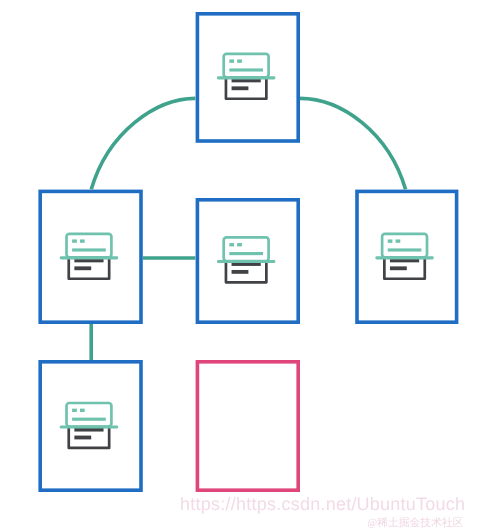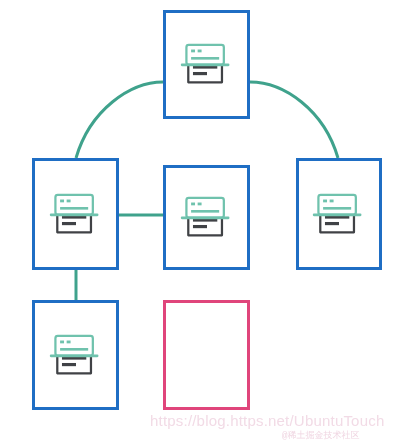--- a/index.html
+++ b/index.html
@@ -57,26 +57,26 @@
     left: 0;
     top: 0;
     font-size: 15px;
     letter-spacing: 0.2px;
     color: #f2dbe6;
     white-space: nowrap;
     font-family: "Liberation Sans", sans-serif;
   }
   .wm-sub {
     position: absolute;
-    left: 132px;
+    left: 156px;
     top: 17px;
     font-size: 9px;
     color: #f0d6e2;
     white-space: nowrap;
-    font-family: Liberation Mono, monospace;
+    font-family: Liberation Serif, serif;
     text-align: center;
   }
 </style>
 </head>
 <body>
 
 <div id="canvas">
 
   <svg id="edges" viewBox="0 0 400 442" width="400" height="442" xmlns="http://www.w3.org/2000/svg">
       <path d="M 163 82 C 130 82 90 110 76 158" fill="none" stroke="#3fa28c" stroke-width="3" stroke-linecap="butt"></path>
@@ -143,17 +143,17 @@
           <rect x="3" y="24" width="52" height="2.8" rx="1.2" fill="#6fc2ad"></rect>
           <rect x="14" y="9" width="4.2" height="3" fill="#6fc2ad"></rect>
           <rect x="21" y="9" width="4.2" height="3" fill="#6fc2ad"></rect>
           <rect x="14" y="17" width="30" height="2.8" fill="#6fc2ad"></rect>
         </svg>
       </div>
       <div class="node node-pink" style="left: 163px; top: 300px; width: 87px; height: 110px; border-color: rgb(224, 69, 123);"></div>
     </div>
 
   <div class="watermark">
-    <div class="wm-url">https://blog.https.net/UbuntuTouch</div>
+    <div class="wm-url">https://https.csdn.net/UbuntuTouch</div>
     <div class="wm-sub">@稀土掘金技术社区</div>
   </div>
 
 </div>
 
 </body></html>

